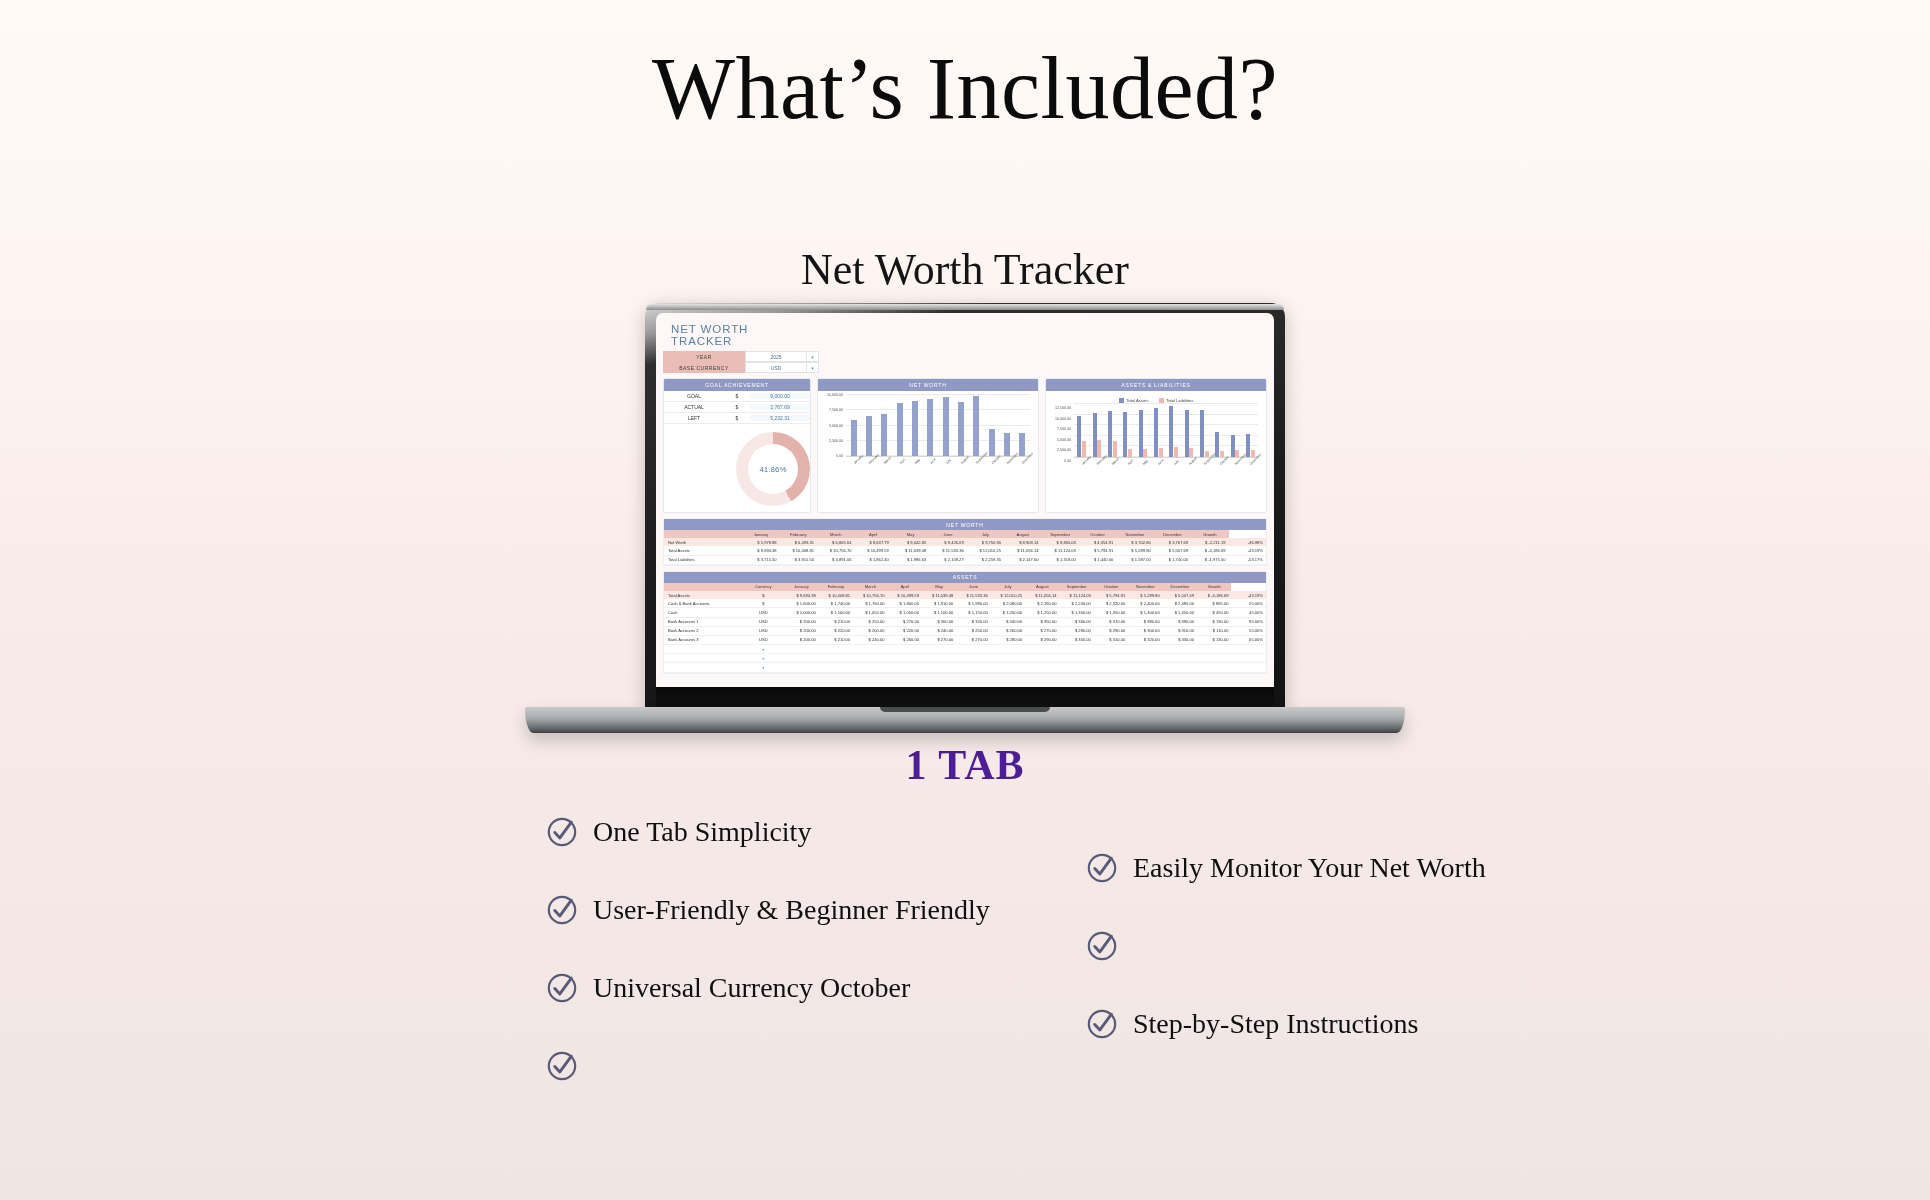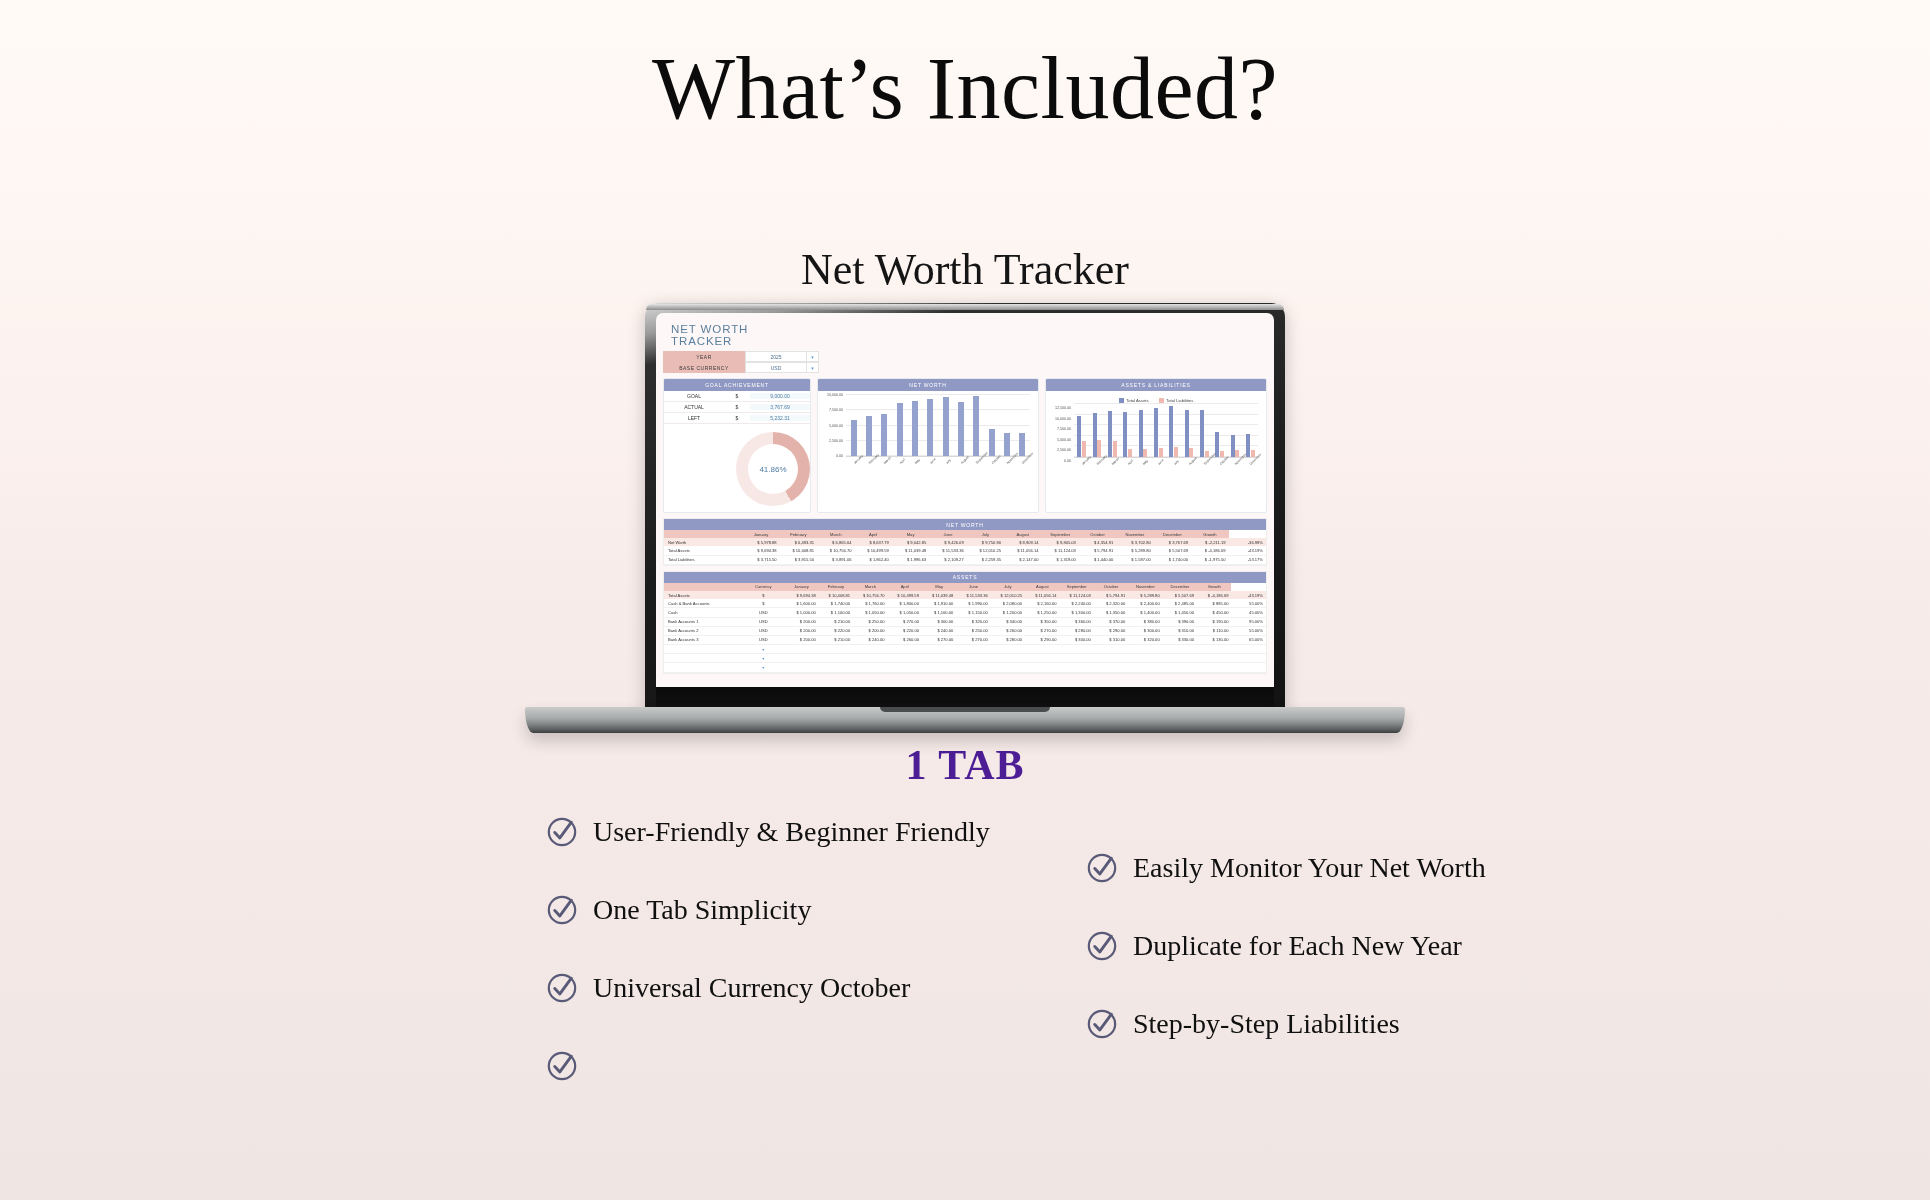--- a/index.html
+++ b/index.html
@@ -640,28 +640,28 @@
 
 <div class="tab-count">1 TAB</div>
 
 <div class="features">
   <div class="col col-left" id="feat-left">
       <div class="feat">
         <span class="check-icon"><svg viewBox="0 0 40 40" width="34" height="34">
             <circle cx="20" cy="20" r="15.5" fill="none" stroke="#595a78" stroke-width="2.6"></circle>
             <path d="M11.5 20.5 L17.5 27 L31 8.5" fill="none" stroke="#595a78" stroke-width="3.4" stroke-linecap="round" stroke-linejoin="round"></path>
           </svg></span>
-        <span class="feat-text">User-Friendly &amp; Beginner Friendly</span>
+        <span class="feat-text">One Tab Simplicity</span>
       </div>
       <div class="feat">
         <span class="check-icon"><svg viewBox="0 0 40 40" width="34" height="34">
             <circle cx="20" cy="20" r="15.5" fill="none" stroke="#595a78" stroke-width="2.6"></circle>
             <path d="M11.5 20.5 L17.5 27 L31 8.5" fill="none" stroke="#595a78" stroke-width="3.4" stroke-linecap="round" stroke-linejoin="round"></path>
           </svg></span>
-        <span class="feat-text">One Tab Simplicity</span>
+        <span class="feat-text">User-Friendly &amp; Beginner Friendly</span>
       </div>
       <div class="feat">
         <span class="check-icon"><svg viewBox="0 0 40 40" width="34" height="34">
             <circle cx="20" cy="20" r="15.5" fill="none" stroke="#595a78" stroke-width="2.6"></circle>
             <path d="M11.5 20.5 L17.5 27 L31 8.5" fill="none" stroke="#595a78" stroke-width="3.4" stroke-linecap="round" stroke-linejoin="round"></path>
           </svg></span>
         <span class="feat-text">Universal Currency October</span>
       </div>
       <div class="feat">
         <span class="check-icon"><svg viewBox="0 0 40 40" width="34" height="34">
@@ -676,23 +676,22 @@
             <circle cx="20" cy="20" r="15.5" fill="none" stroke="#595a78" stroke-width="2.6"></circle>
             <path d="M11.5 20.5 L17.5 27 L31 8.5" fill="none" stroke="#595a78" stroke-width="3.4" stroke-linecap="round" stroke-linejoin="round"></path>
           </svg></span>
         <span class="feat-text">Easily Monitor Your Net Worth</span>
       </div>
       <div class="feat">
         <span class="check-icon"><svg viewBox="0 0 40 40" width="34" height="34">
             <circle cx="20" cy="20" r="15.5" fill="none" stroke="#595a78" stroke-width="2.6"></circle>
             <path d="M11.5 20.5 L17.5 27 L31 8.5" fill="none" stroke="#595a78" stroke-width="3.4" stroke-linecap="round" stroke-linejoin="round"></path>
           </svg></span>
-        <span class="feat-text">Duplicate for Each New Year</span>
       </div>
       <div class="feat">
         <span class="check-icon"><svg viewBox="0 0 40 40" width="34" height="34">
             <circle cx="20" cy="20" r="15.5" fill="none" stroke="#595a78" stroke-width="2.6"></circle>
             <path d="M11.5 20.5 L17.5 27 L31 8.5" fill="none" stroke="#595a78" stroke-width="3.4" stroke-linecap="round" stroke-linejoin="round"></path>
           </svg></span>
-        <span class="feat-text">Step-by-Step Liabilities</span>
+        <span class="feat-text">Step-by-Step Instructions</span>
       </div>
     </div>
 </div>
 
 </body></html>

